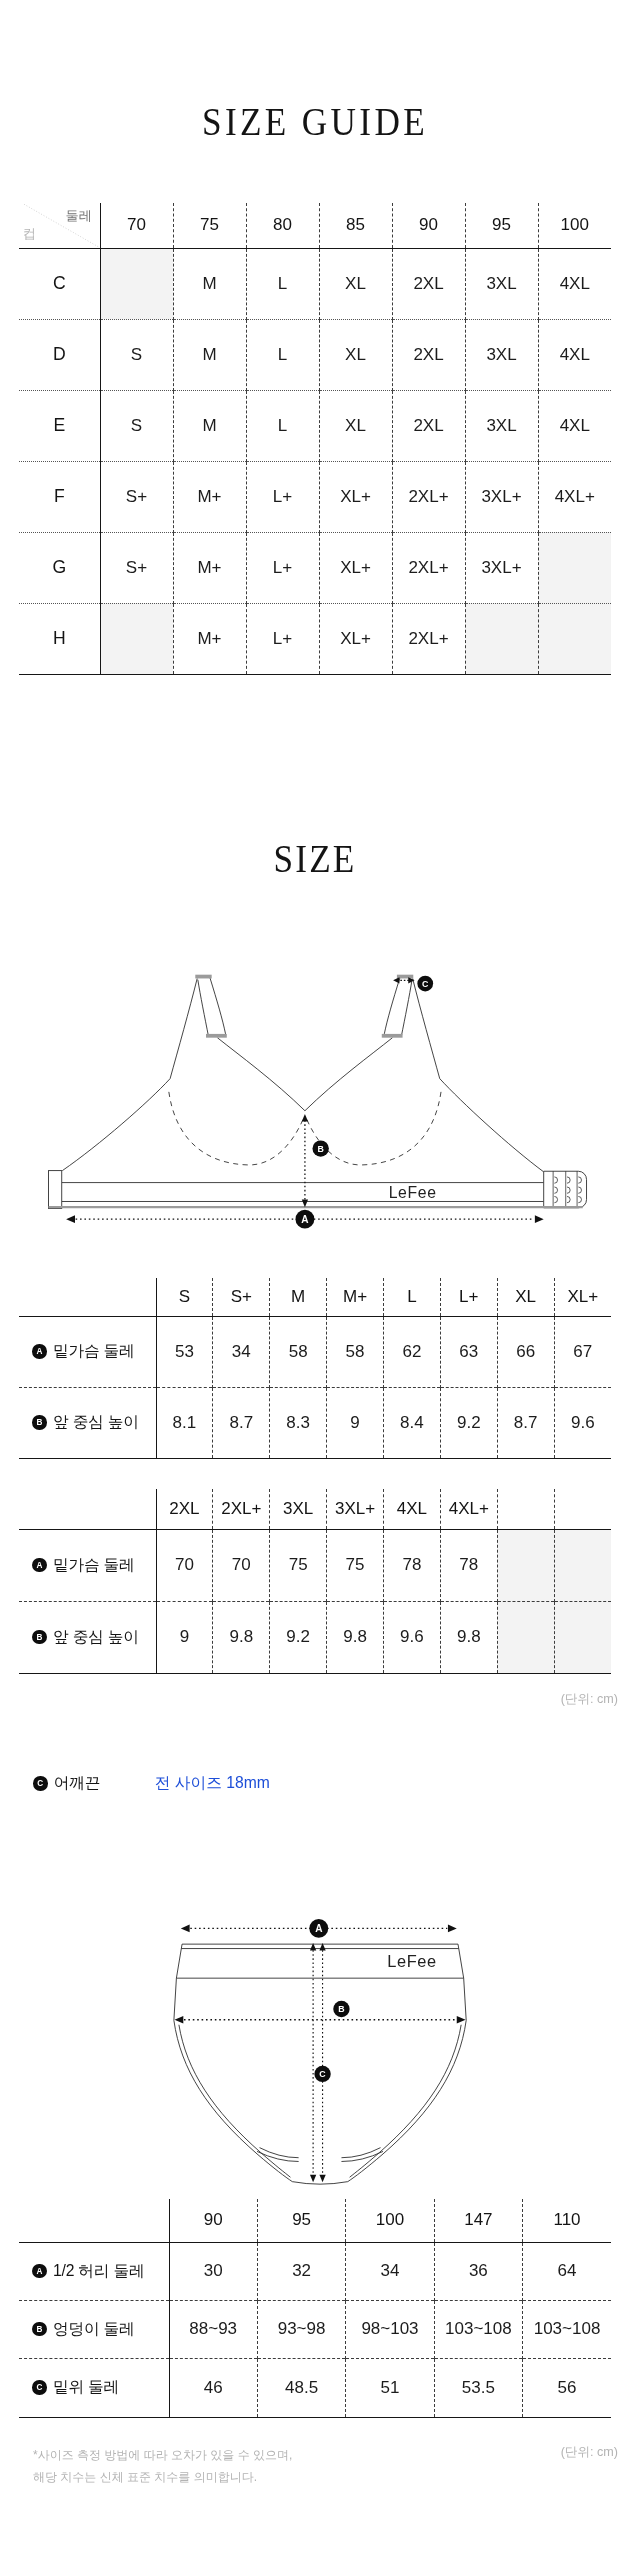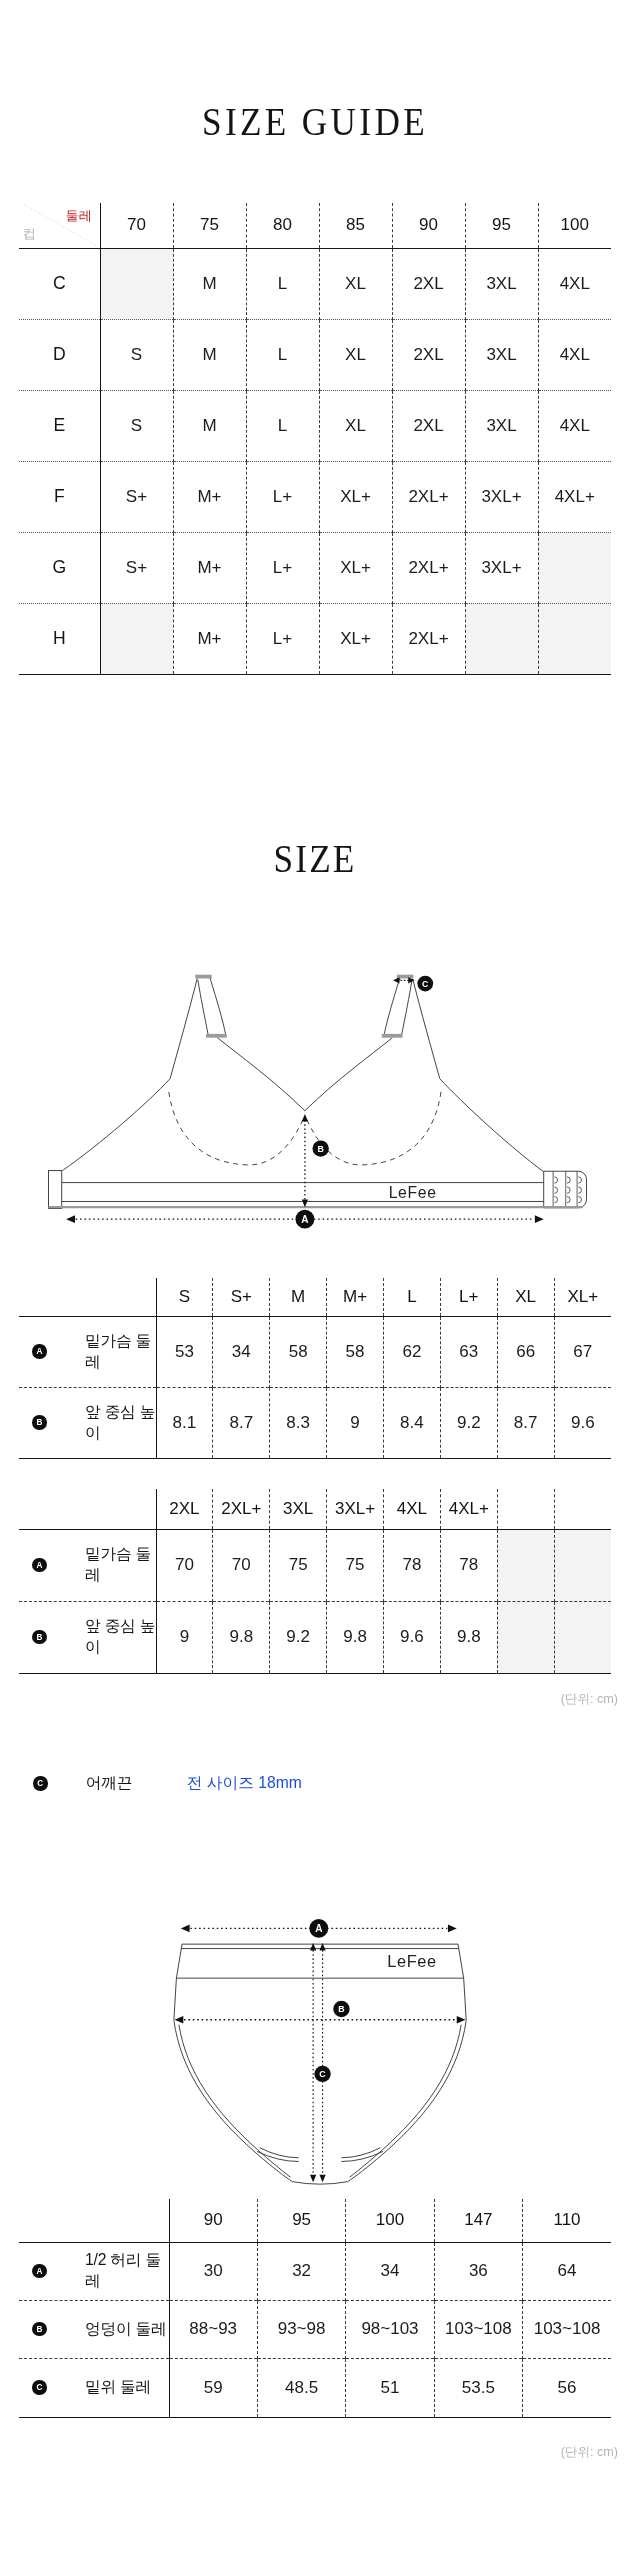--- a/index.html
+++ b/index.html
@@ -36,26 +36,26 @@
   #bra-table-2{top:1489px;}
   #bra-table-2 thead tr{height:40px;}
   #bra-table-2 tbody tr{height:72px;}
   #panty-table{top:2199px;}
   #panty-table thead tr{height:43px;}
   #panty-table tbody tr{height:58px;}
   #panty-table tbody tr:last-child{height:59px;}
 
   th.corner{position:relative;}
   th.corner svg.diag{position:absolute;left:0;top:0;width:100%;height:100%;}
-  .c-top{position:absolute;top:4.4px;right:7.6px;color:#b91c1c;font-size:13.2px;font-weight:400;}
+  .c-top{position:absolute;top:4.4px;right:7.6px;color:#737373;font-size:13.2px;font-weight:400;}
   .c-bot{position:absolute;bottom:4.4px;left:3.8px;color:#b5b5b5;font-size:13.2px;font-weight:400;}
 
   th.lab{text-align:left;}
   .rowlab{display:flex;align-items:center;padding-left:13.2px;}
-  .labtext{font-size:15.7px;font-weight:500;color:#141414;letter-spacing:-0.2px;margin-left:32px;}
+  .labtext{font-size:15.7px;font-weight:500;color:#141414;letter-spacing:-0.2px;}
   .badge{flex:0 0 auto;width:14.5px;height:14.5px;margin-right:6.3px;border-radius:50%;
          background:#0d0d0d;color:#fff;font-size:8.2px;font-weight:700;
          display:inline-flex;align-items:center;justify-content:center;}
 
   
   .unit-note{position:absolute;right:24px;color:#b3b3b3;font-size:12.6px;}
   #unit-note-bra{top:1691px;}
   #unit-note-panty{top:2444px;}
   #strap-note{position:absolute;left:33px;top:1773px;display:flex;align-items:center;}
   #strap-note .labtext{width:101px;}
@@ -454,26 +454,30 @@
           <td class="v">103~108</td>
           <td class="v">103~108</td>
         </tr>
         <tr>
           <th class="lab">
             <span class="rowlab">
               <span class="badge">C</span>
               <span class="labtext">밑위 둘레</span>
             </span>
           </th>
-          <td class="first">59</td>
+          <td class="first">46</td>
           <td class="v">48.5</td>
           <td class="v">51</td>
           <td class="v">53.5</td>
           <td class="v">56</td>
         </tr>
       </tbody>
     </table>
 
   <div class="unit-note" id="unit-note-panty">(단위: cm)</div>
 
+  <div id="footnote">
+    <div>*사이즈 측정 방법에 따라 오차가 있을 수 있으며,</div>
+    <div>해당 치수는 신체 표준 치수를 의미합니다.</div>
+  </div>
 
 </div>
 
 
 </body></html>

